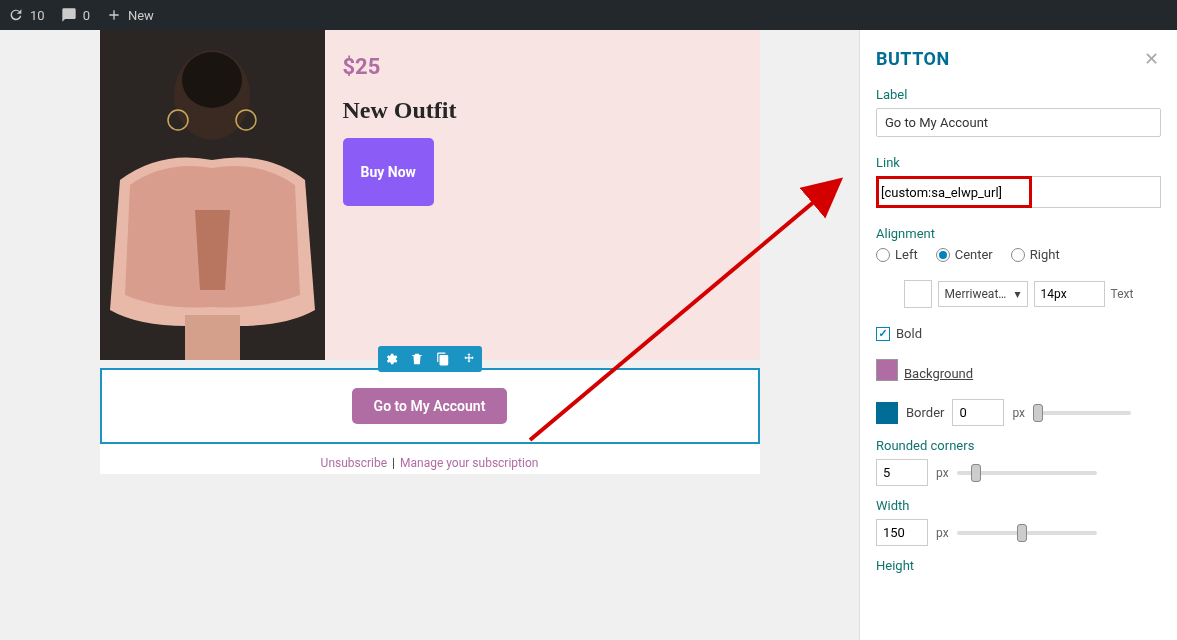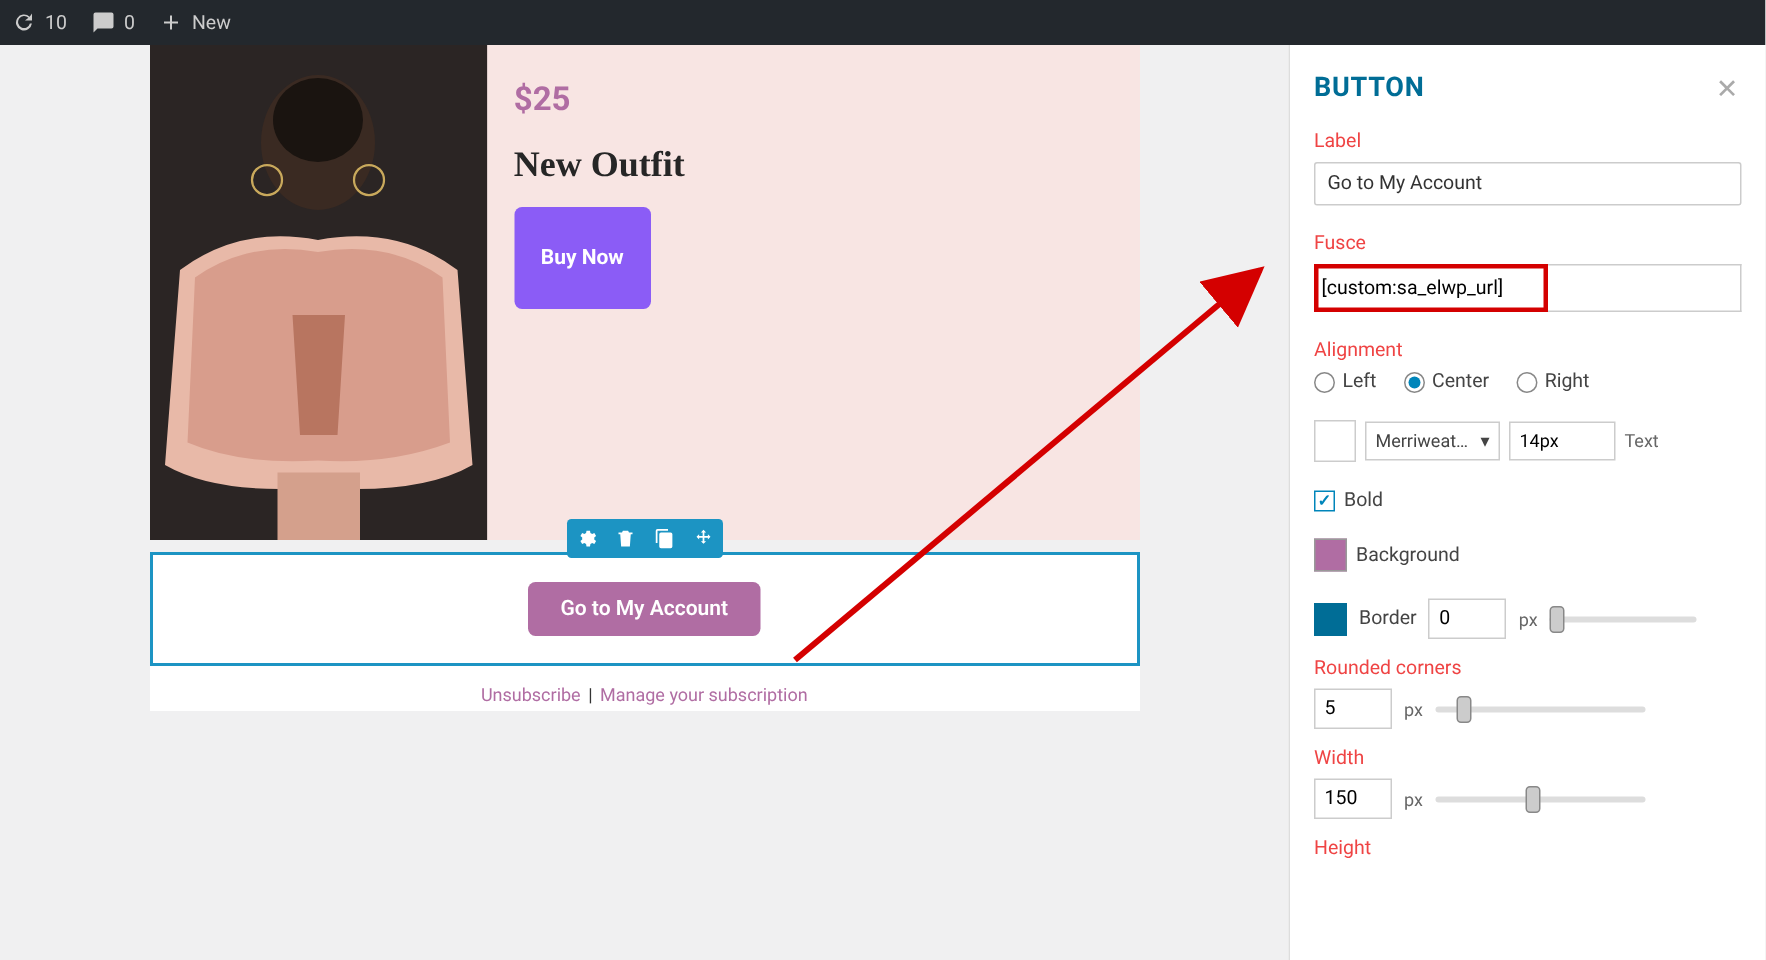--- a/index.html
+++ b/index.html
@@ -43,42 +43,42 @@
 
 
 .arrow-svg { position: absolute; top: 150px; left: 510px; pointer-events: none; z-index: 10; }
 
 
 .sidebar { width: 318px; background: #fff; border-left: 1px solid #ddd; padding: 18px 16px; overflow-y: auto; font-size: 13px; color: #444; position: relative; }
 .sidebar-title { color: #006d96; font-weight: 700; font-size: 18px; letter-spacing: 0.5px; margin-bottom: 18px; }
 .close-x { position: absolute; top: 18px; right: 18px; cursor: pointer; color: #aaa; font-size: 18px; }
 .field-group { margin-bottom: 18px; }
 .field-group.sm { margin-bottom: 12px; }
-.field-label { display: block; color: #ef4444; margin-bottom: 6px; font-size: 13px; }
+.field-label { display: block; color: #0f766e; margin-bottom: 6px; font-size: 13px; }
 .field-input { width: 100%; padding: 6px 8px; border: 1px solid #ccc; border-radius: 2px; font-size: 13px; color: #333; }
 .link-input { border: 3px solid #d40000; width: 156px; padding: 4px 2px; font-size: 13px; display: inline-block; }
 .link-wrap { display: flex; gap: 0; }
 .link-wrap .rest { border: 1px solid #ccc; border-left: none; flex: 1; height: 32px; }
 
 .radio-row { display: flex; gap: 18px; align-items: center; }
 .radio-item { display: flex; align-items: center; gap: 5px; cursor: pointer; }
 .radio { width: 14px; height: 14px; border: 1px solid #888; border-radius: 50%; display: inline-flex; align-items: center; justify-content: center; }
 .radio.checked::after { content: ""; width: 8px; height: 8px; background: #0085ba; border-radius: 50%; }
 
-.font-row { display: flex; align-items: center; gap: 6px; }
+.font-row { display: flex; align-items: center; gap: 6px; justify-content: center; }
 .color-swatch-sm { width: 28px; height: 28px; border: 1px solid #ccc; background: #fff; }
 .font-select { width: 90px; padding: 5px 6px; border: 1px solid #ccc; font-size: 12px; display: flex; align-items: center; justify-content: space-between; cursor: pointer; }
 .size-input { width: 71px; padding: 5px 6px; border: 1px solid #ccc; font-size: 12px; }
 .inline-label { font-size: 12px; color: #666; }
 
 .check-row { display: flex; align-items: center; gap: 6px; }
 .checkbox { width: 14px; height: 14px; border: 1px solid #0085ba; display: inline-flex; align-items: center; justify-content: center; }
 .checkbox.checked::after { content: "✓"; color: #0085ba; font-size: 11px; font-weight: bold; }
 
-.bg-row { display: flex; align-items: center; gap: 6px; }
+.bg-row { display: flex; align-items: flex-end; gap: 6px; text-decoration: underline; }
 .bg-swatch { width: 22px; height: 22px; background: #b06da3; border: 1px solid #999; }
 .border-swatch { width: 22px; height: 22px; background: #006d96; }
 
 .num-input { width: 52px; padding: 5px 6px; border: 1px solid #ccc; font-size: 13px; }
 .slider { position: relative; width: 98px; height: 4px; background: #ddd; border-radius: 2px; display: inline-block; vertical-align: middle; }
 .slider-thumb { position: absolute; width: 10px; height: 18px; background: #ccc; border: 1px solid #888; border-radius: 3px; top: -7px; }
 
 .row-line { display: flex; align-items: center; gap: 8px; }
 </style>
 </head>
@@ -171,21 +171,21 @@
   <div class="sidebar">
     <div class="sidebar-title">BUTTON</div>
     <div class="close-x">✕</div>
 
     <div class="field-group">
       <label class="field-label">Label</label>
       <input class="field-input" value="Go to My Account" style="">
     </div>
 
     <div class="field-group">
-      <label class="field-label">Fusce</label>
+      <label class="field-label">Link</label>
       <div class="link-wrap">
         <input class="link-input" value="[custom:sa_elwp_url]" style="">
         <div class="rest"></div>
       </div>
     </div>
 
     <div class="field-group">
       <label class="field-label">Alignment</label>
       <div class="radio-row">
         <div class="radio-item">

